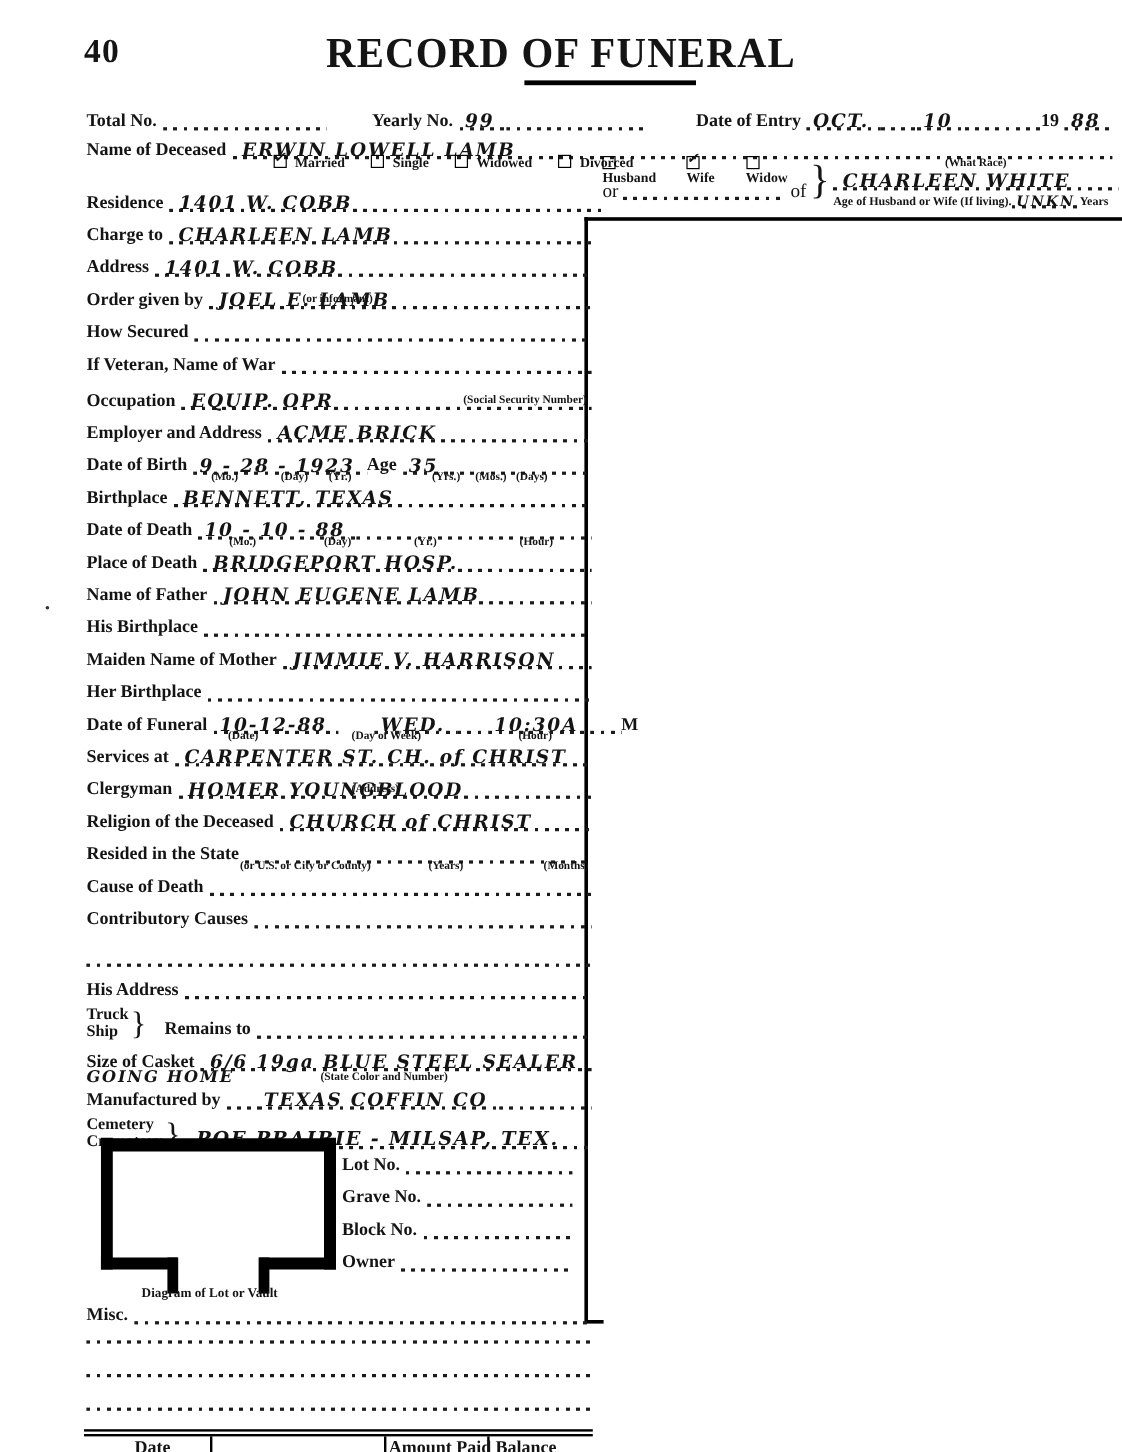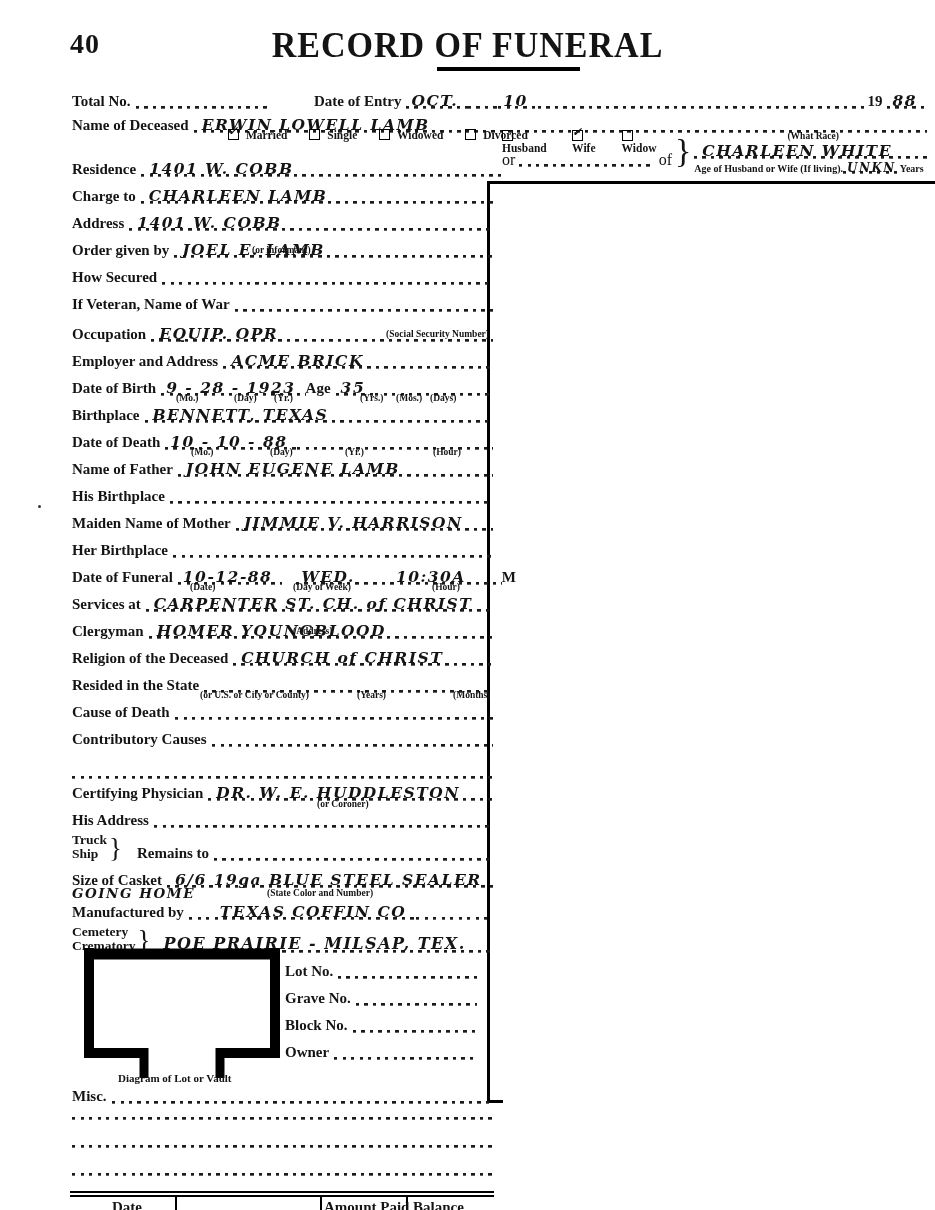--- a/index.html
+++ b/index.html
@@ -75,20 +75,25 @@
 </head>
 <body>
 
 <div class="abs pagenum">40</div>
 <div class="abs title">RECORD OF FUNERAL</div>
 <div class="abs title-rule"></div>
 
 <div class="abs toprow">
   <div class="row" style="flex:0 0 200px;">
     <span class="lbl">Total No.</span>
+    <span class="dots"></span>
+  </div>
+  <div class="row" style="flex:0 0 228px;margin-left:38px;">
+    <span class="lbl">Yearly No.</span>
+    <span class="hw hwu">99</span>
     <span class="dots"></span>
   </div>
   <div class="row" style="flex:1 1 auto;margin-left:42px;">
     <span class="lbl">Date of Entry</span>
     <span class="hw hwu">OCT.</span>
     <span class="dots w30"></span>
     <span class="hw hwu">10</span>
     <span class="dots"></span>
     <span class="lbl">19</span>
     <span class="hw hwu">88</span>
@@ -247,20 +252,26 @@
   <div class="row">
     <span class="lbl">Date of Death</span>
     <span class="hw hwu">10 - 10 - 88</span>
     <span class="dots"></span>
     <span class="sub" style="left:119px;top:25px;">(Mo.)</span>
     <span class="sub" style="left:198px;top:25px;">(Day)</span>
     <span class="sub" style="left:273px;top:25px;">(Yr.)</span>
     <span class="sub" style="left:361px;top:25px;">(Hour)</span>
   </div>
 
+  <div class="row">
+    <span class="lbl">Place of Death</span>
+    <span class="dots">
+      <span class="hw on">BRIDGEPORT HOSP.</span>
+    </span>
+  </div>
 
   <div class="row">
     <span class="lbl">Name of Father</span>
     <span class="dots">
       <span class="hw on">JOHN EUGENE LAMB</span>
     </span>
   </div>
 
   <div class="row">
     <span class="lbl">His Birthplace</span>
@@ -275,21 +286,21 @@
   </div>
 
   <div class="row">
     <span class="lbl">Her Birthplace</span>
     <span class="dots"></span>
   </div>
 
   <div class="row">
     <span class="lbl">Date of Funeral</span>
     <span class="hw hwu">10-12-88</span>
-    <span class="hw hwu" style="margin-left:14px;">WED.</span>
+    <span class="hw hwu" style="margin-left:30px;">WED.</span>
     <span class="dots w26"></span>
     <span class="hw hwu">10:30A</span>
     <span class="dots w26"></span>
     <span class="lbl">M</span>
     <span class="sub" style="left:118px;top:25px;">(Date)</span>
     <span class="sub" style="left:221px;top:25px;">(Day of Week)</span>
     <span class="sub" style="left:360px;top:25px;">(Hour)</span>
   </div>
 
   <div class="row">
@@ -329,27 +340,20 @@
 
   <div class="row">
     <span class="lbl">Contributory Causes</span>
     <span class="dots"></span>
   </div>
 
   <div class="row" style="height:32px;">
     <span class="dots"></span>
   </div>
 
-  <div class="row" style="height:22px;">
-    <span class="lbl">Certifying Physician</span>
-    <span class="dots">
-      <span class="hw on">DR. W. E. HUDDLESTON</span>
-    </span>
-    <span class="sub inrow" style="left:245px;top:21px;">(or Coroner)</span>
-  </div>
 
   <div class="row">
     <span class="lbl">His Address</span>
     <span class="dots"></span>
   </div>
 
   <div class="row tall">
     <span class="stack">
       <span>Truck</span>
       <span>Ship</span>

